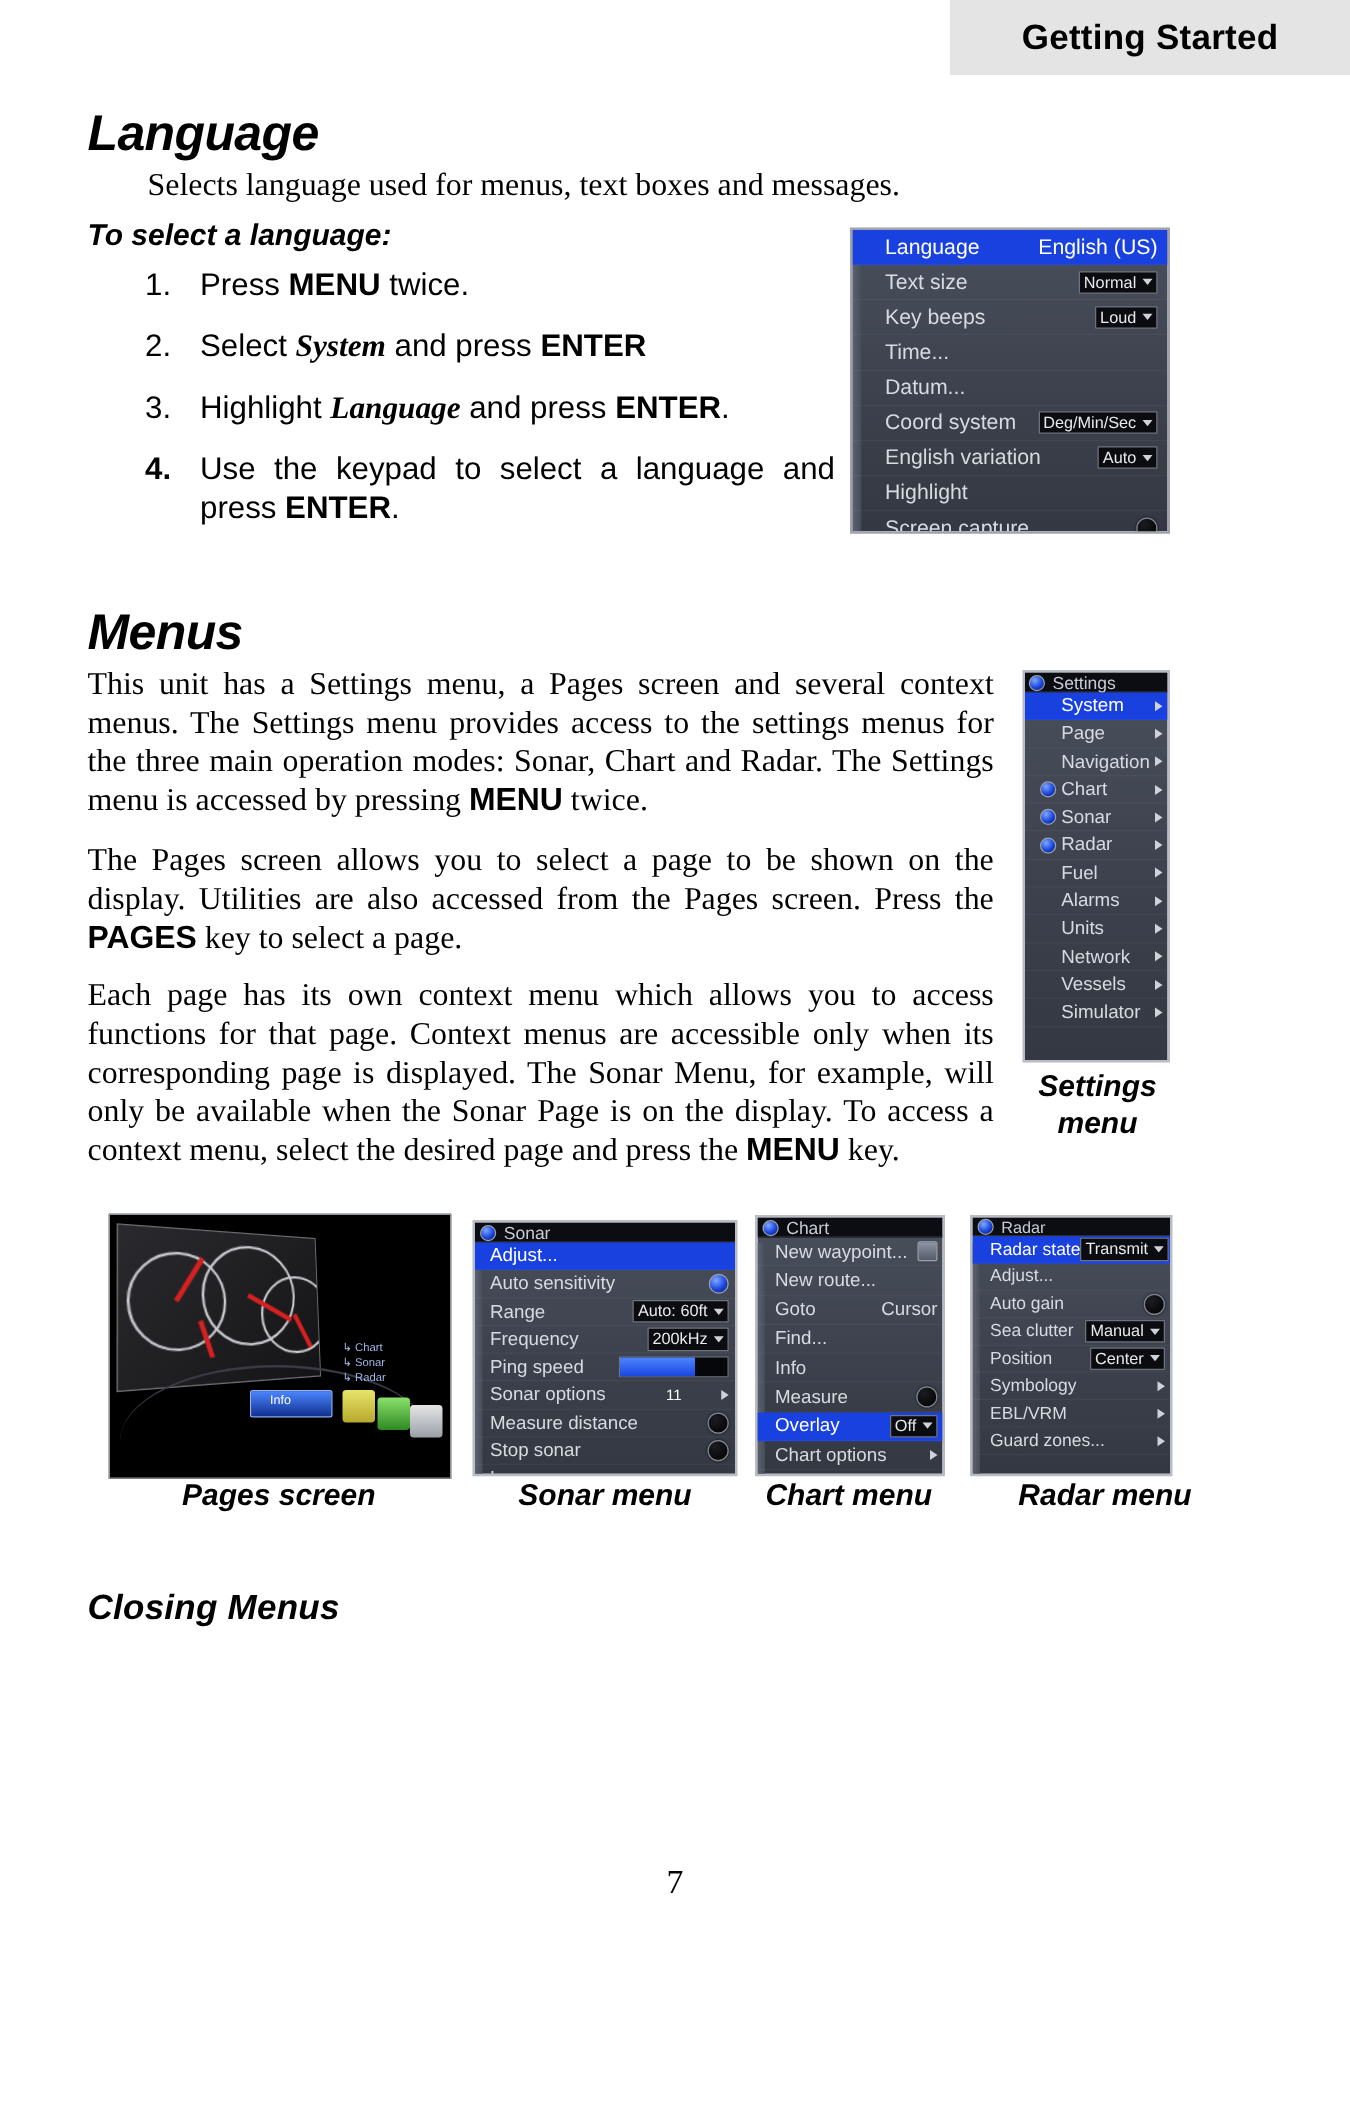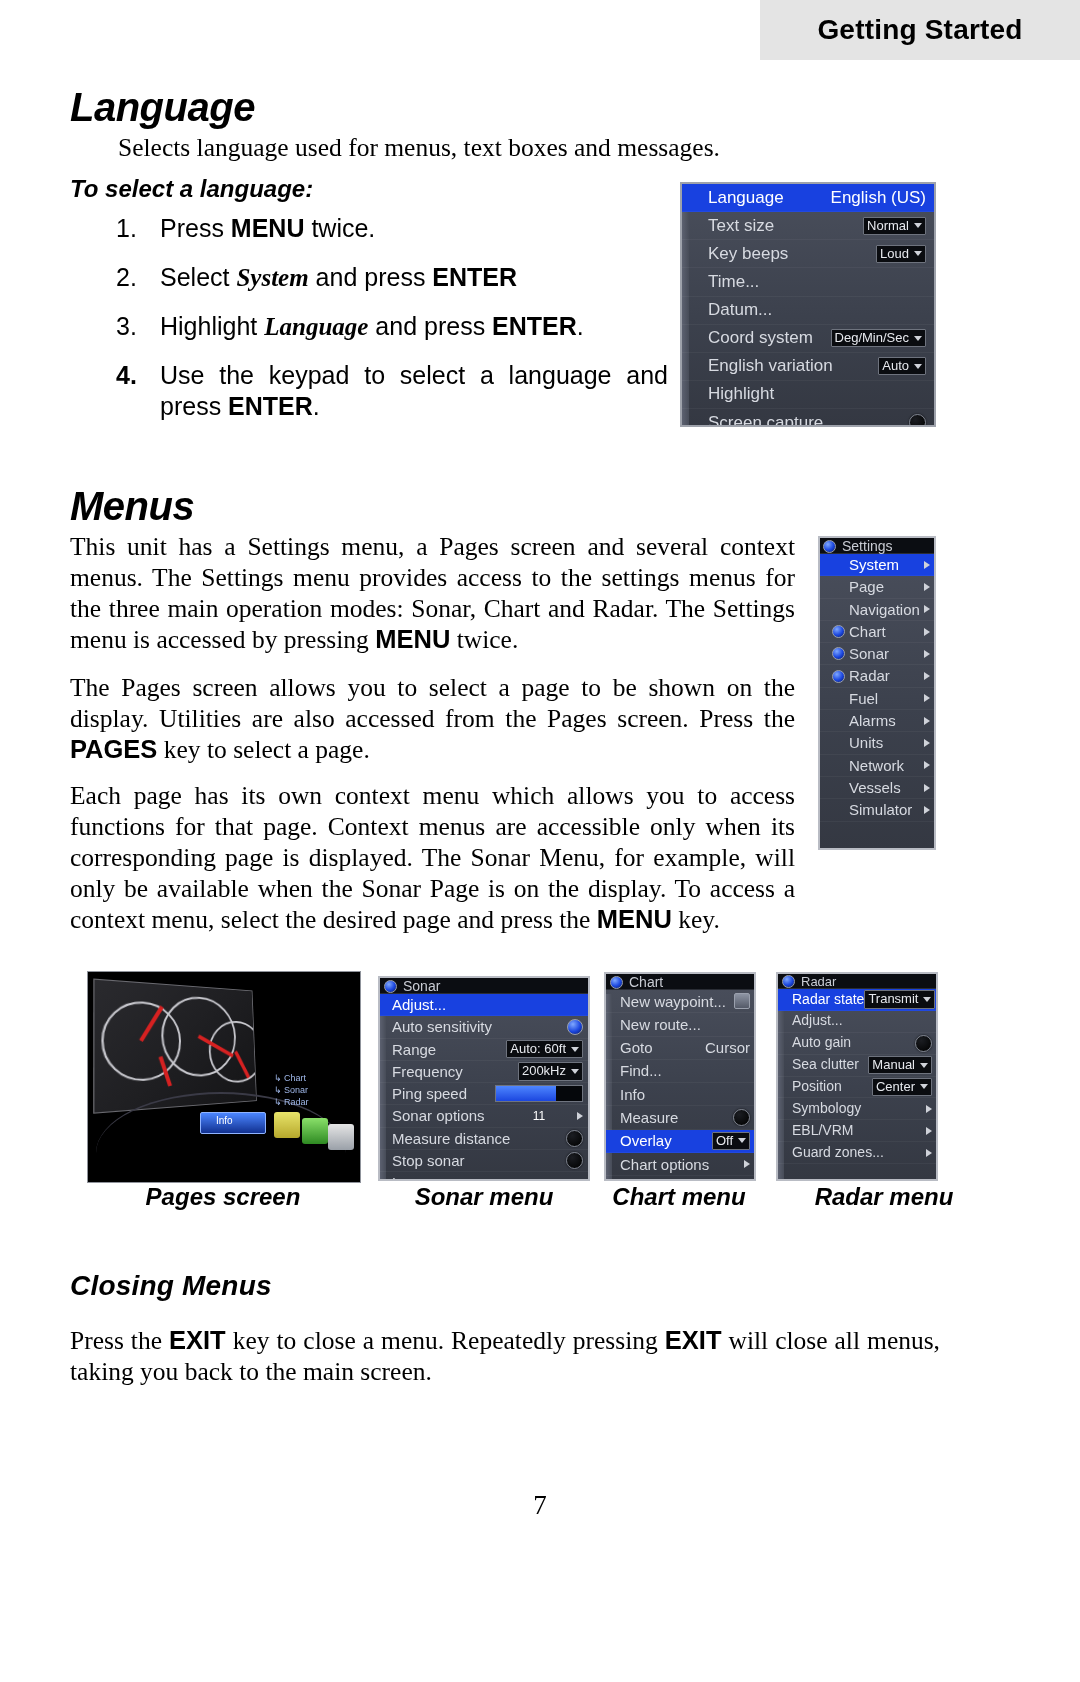--- a/index.html
+++ b/index.html
@@ -524,20 +524,21 @@
           <span class="arrow-r"></span>
         </div>
         <div class="row">
           <span class="ico" style="visibility: hidden; margin-right: 4px; width: 11px; height: 11px;"></span>
           <span class="lbl">Simulator</span>
           <span class="spacer"></span>
           <span class="arrow-r"></span>
         </div>
       </div>
   </div>
+  <div class="fig-caption" id="cap-settings">Settings menu</div>
 
   <div id="pages-shot">
     <div class="ps-gauge">
       <div class="ps-dial" style="left:6px;top:18px;width:72px;height:72px;"></div>
       <div class="ps-dial" style="left:62px;top:10px;width:78px;height:78px;"></div>
       <div class="ps-dial" style="left:112px;top:34px;width:62px;height:62px;"></div>
       <div class="ps-needle" style="left:42px;top:54px;width:40px;height:4px;transform:rotate(-58deg);"></div>
       <div class="ps-needle" style="left:101px;top:49px;width:44px;height:4px;transform:rotate(28deg);"></div>
       <div class="ps-needle" style="left:143px;top:65px;width:32px;height:4px;transform:rotate(62deg);"></div>
       <div class="ps-needle" style="left:70px;top:98px;width:30px;height:4px;transform:rotate(-108deg);"></div>
@@ -728,16 +729,15 @@
         </div>
       </div>
   </div>
 
   <div class="fig-caption" id="cap-pages">Pages screen</div>
   <div class="fig-caption" id="cap-sonar">Sonar menu</div>
   <div class="fig-caption" id="cap-chart">Chart menu</div>
   <div class="fig-caption" id="cap-radar">Radar menu</div>
 
   <h2 class="sub-title" id="title-closing">Closing Menus</h2>
-  <p class="body" id="p-closing">Press the <span class="b-sans">EXIT</span> key to close a menu. Repeatedly pressing <span class="b-sans">EXIT</span> will close all menus, taking you back to the main screen.</p>
 
   <div id="page-number">7</div>
 </div>
 
 </body></html>

